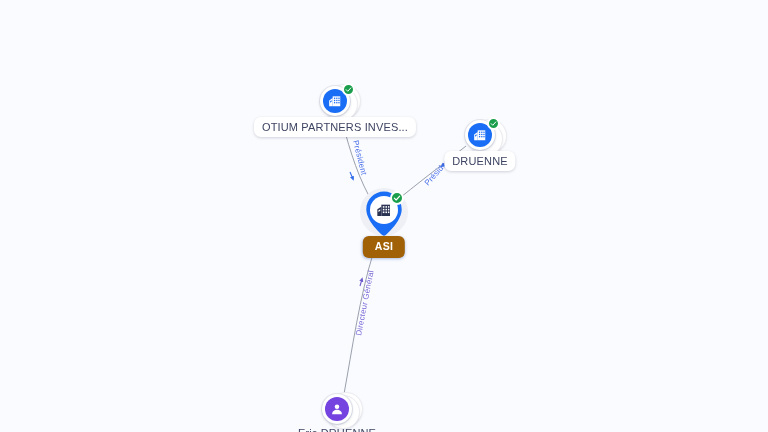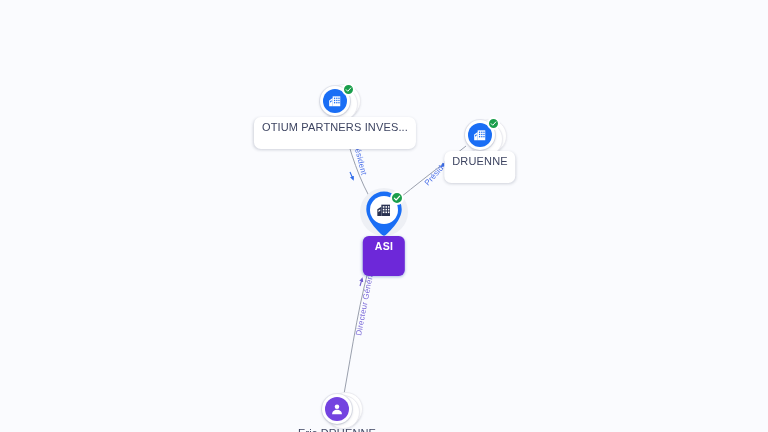--- a/index.html
+++ b/index.html
@@ -71,32 +71,32 @@
   
   .chip {
     position: absolute;
     background: #ffffff;
     color: #3d4461;
     border-radius: 7px;
     box-shadow: 0 1px 3px rgba(40,48,80,0.20);
     font-size: 11px;
     letter-spacing: 0.15px;
     line-height: 1;
-    padding: 5px 8px 16px 8px;
+    padding: 5px 8px 4px 8px;
     white-space: nowrap;
     transform: translateX(-50%);
   }
   .chip.selected {
-    background: #6d28d9;
+    background: #a16207;
     color: #ffffff;
     font-weight: bold;
     font-size: 10.5px;
     letter-spacing: 0.3px;
     border-radius: 6px;
-    padding: 5px 12px 24px 12px;
+    padding: 5px 12px 6px 12px;
     box-shadow: 0 1px 3px rgba(20,70,170,0.35);
   }
   .chip.plain {
     background: transparent;
     box-shadow: none;
     color: #3d4461;
     font-size: 11px;
   }
 
   

